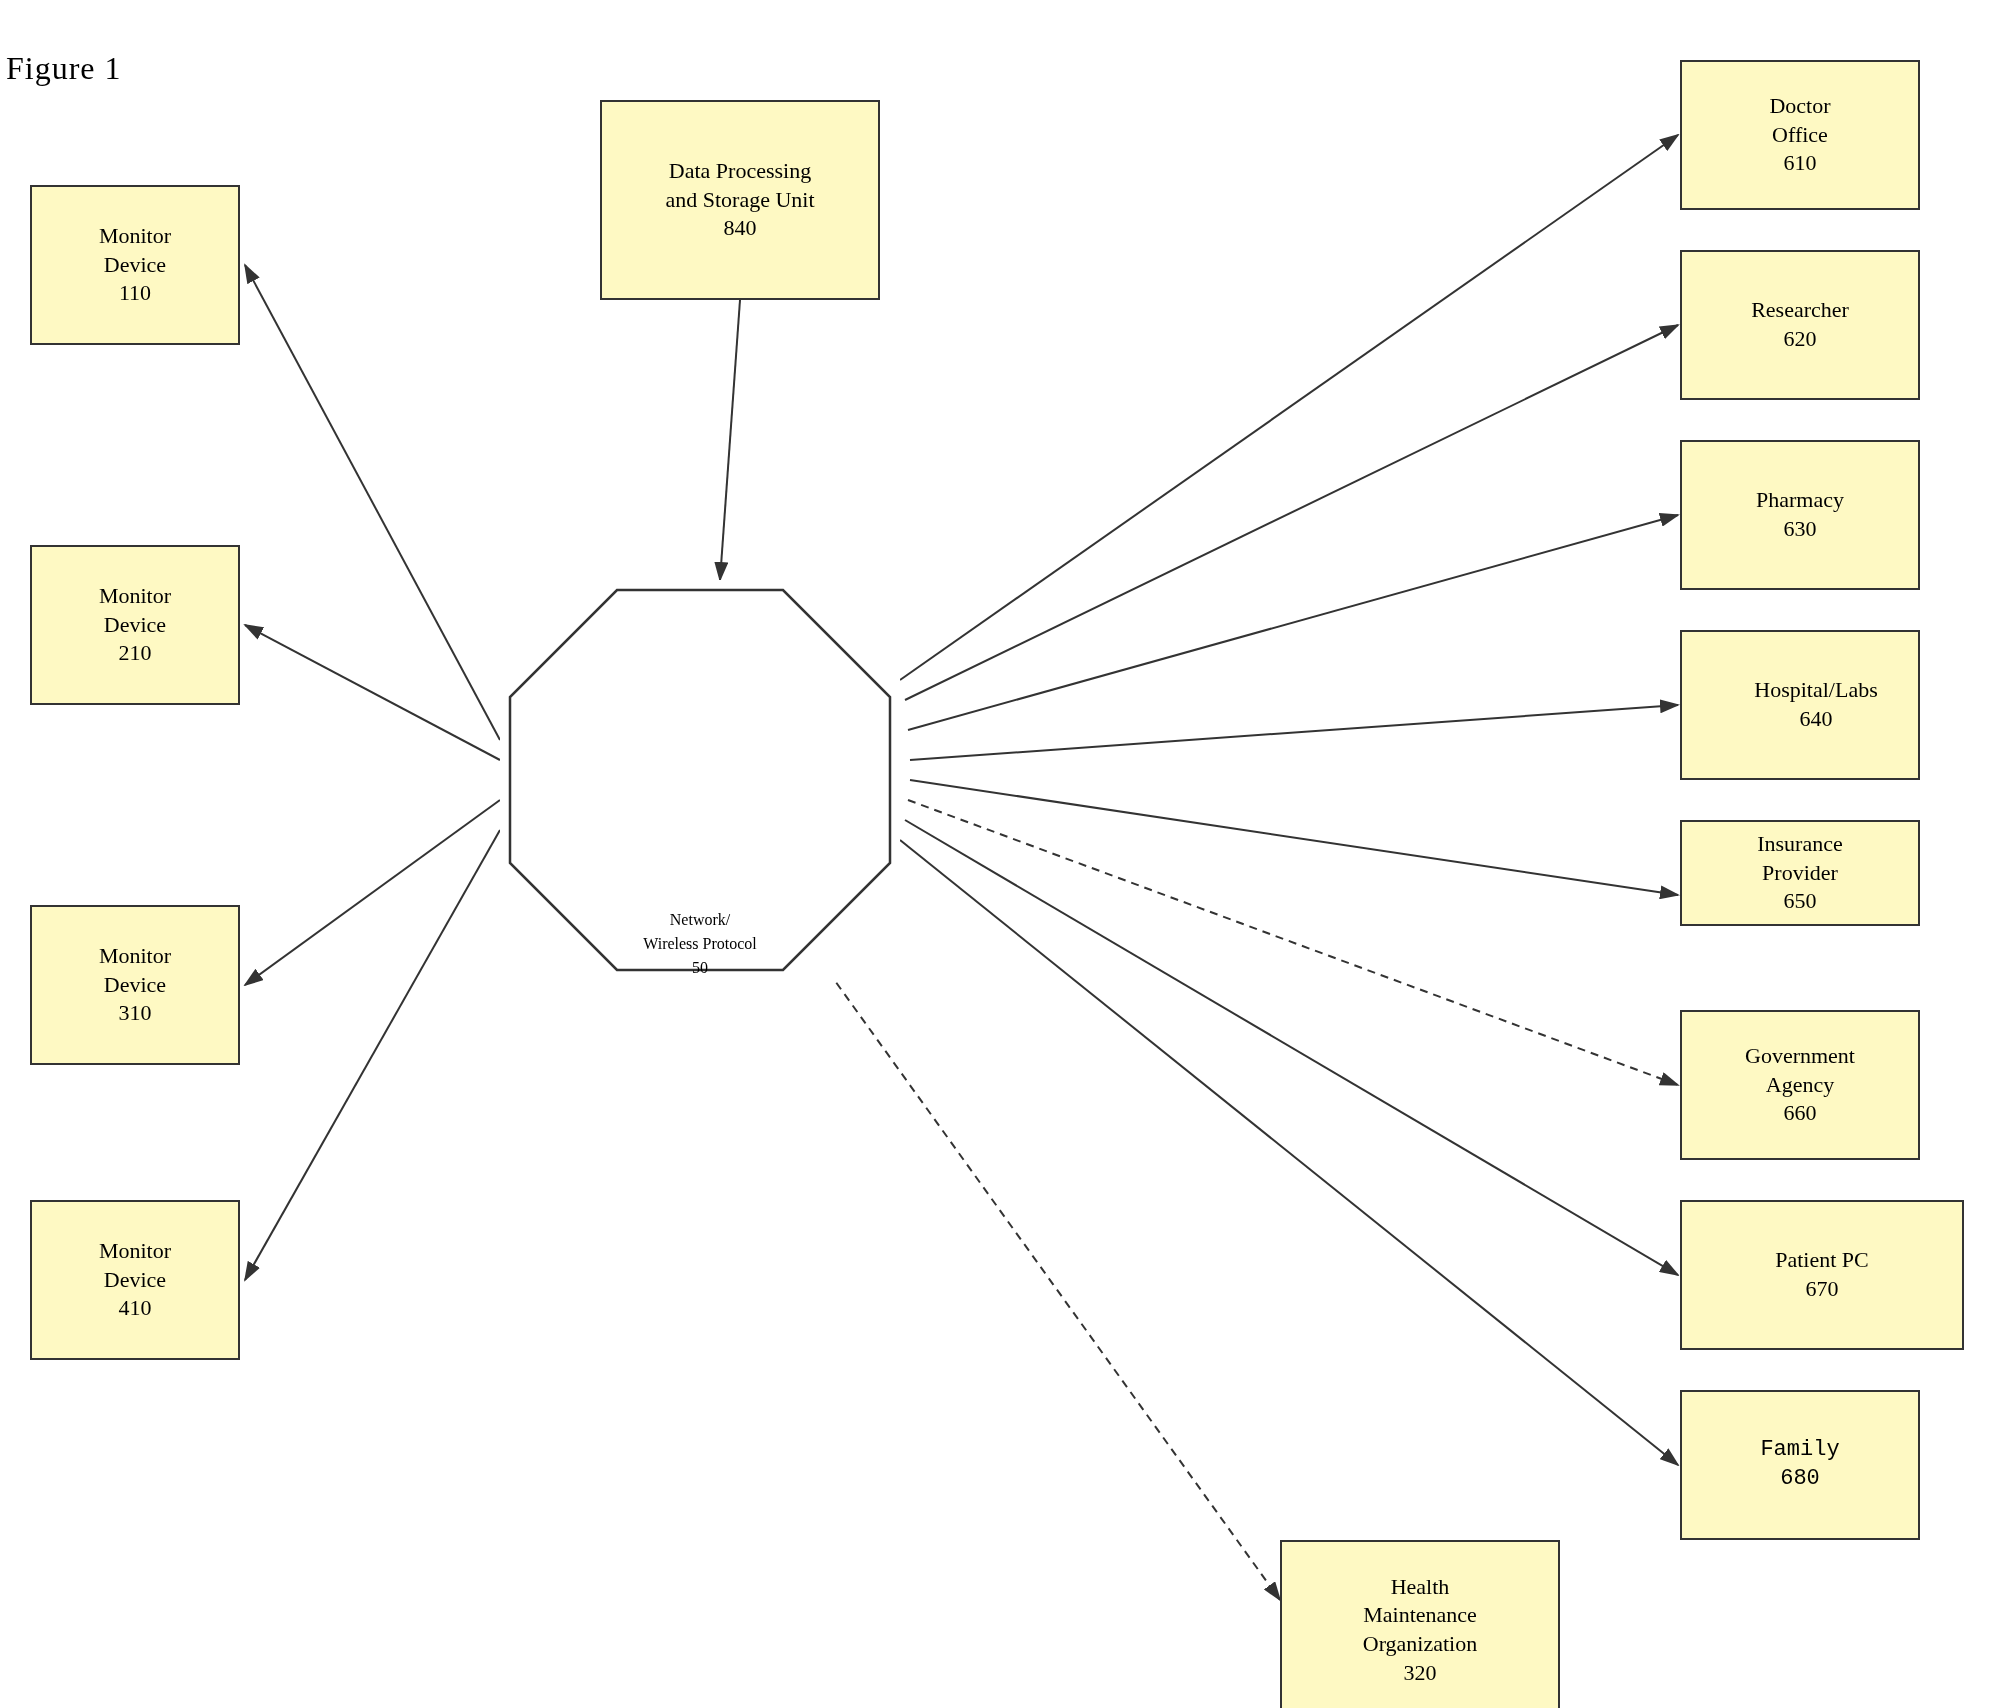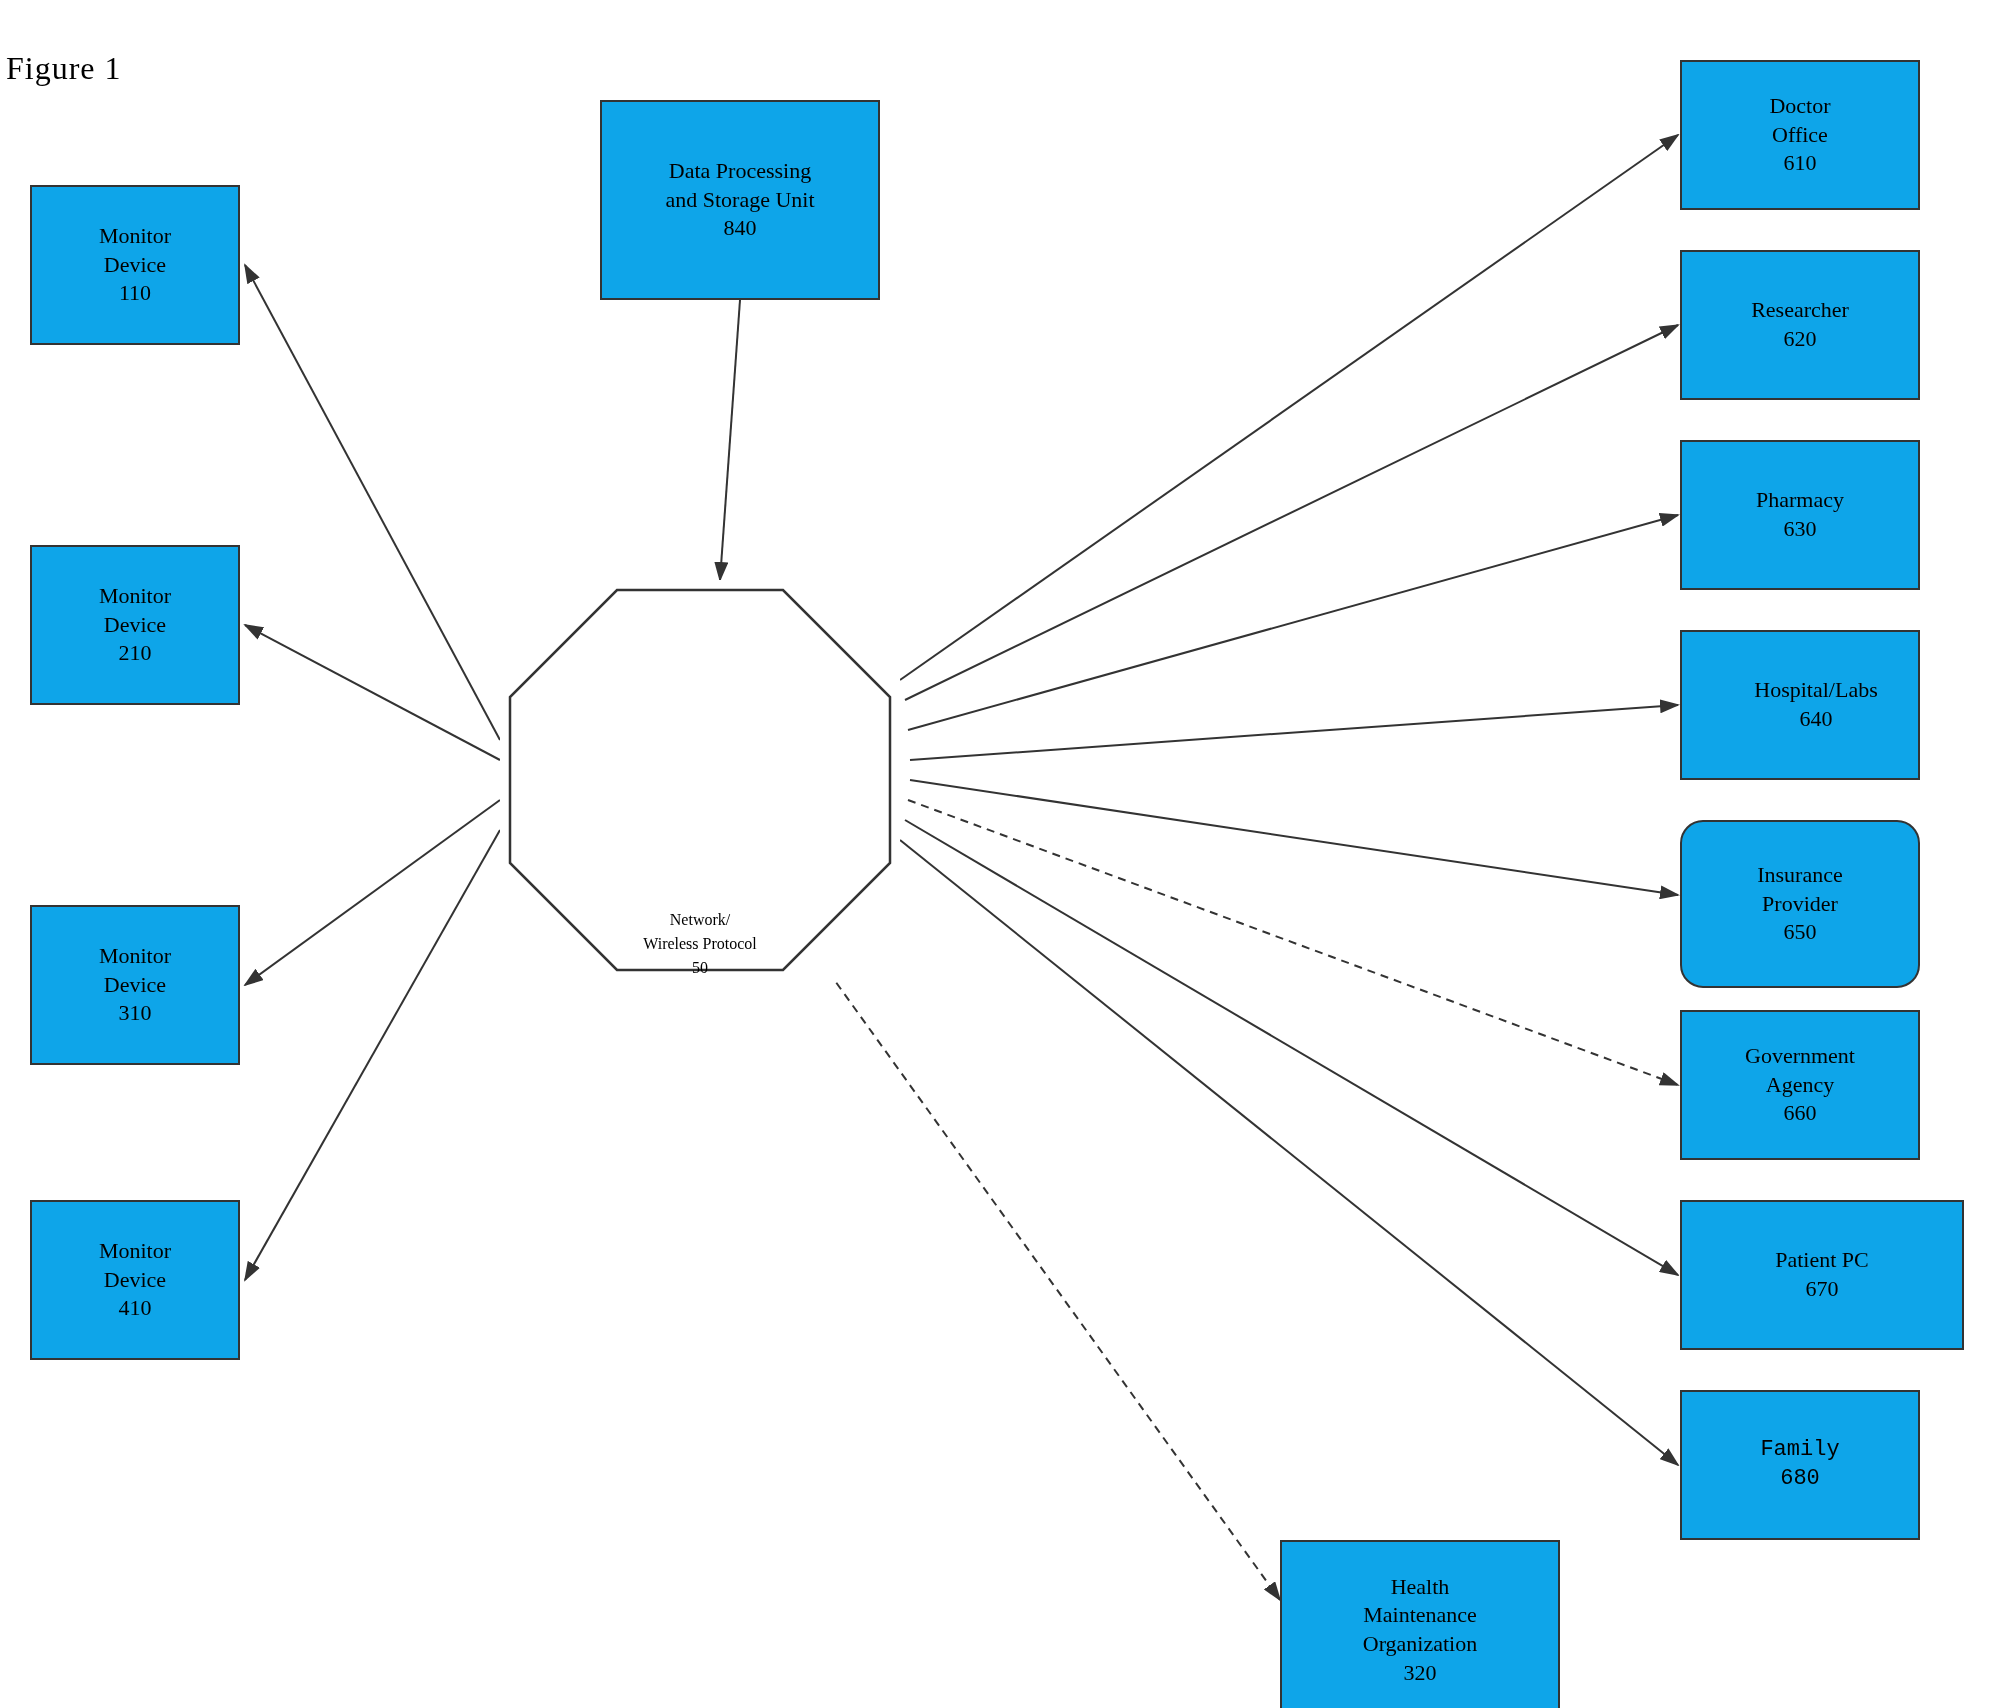--- a/index.html
+++ b/index.html
@@ -22,21 +22,21 @@
     .diagram-container {
       position: absolute;
       top: 0;
       left: 0;
       width: 1993px;
       height: 1708px;
     }
     .node-box {
       position: absolute;
       border: 2px solid #333;
-      background: #0ea5e9;
+      background: #fef9c3;
       text-align: center;
       display: flex;
       align-items: center;
       justify-content: center;
       font-size: 22px;
       line-height: 1.3;
     }
     .octagon {
       position: absolute;
       background: #fff;
@@ -163,21 +163,21 @@
   <div class="node-box" style="left:1680px;top:440px;width:240px;height:150px;">
     <span style="white-space:pre-line;">Pharmacy
 630</span>
   </div>
 
   <div class="node-box" style="left:1680px;top:630px;width:240px;height:150px;padding-left:32px;">
     <span style="white-space:pre-line;">Hospital/Labs
 640</span>
   </div>
 
-  <div class="node-box" style="left:1680px;top:820px;width:240px;height:168px;border-radius:23px;">
+  <div class="node-box" style="left:1680px;top:820px;width:240px;height:106px;">
     <span style="white-space:pre-line;">Insurance
 Provider
 650</span>
   </div>
 
   <div class="node-box" style="left:1680px;top:1010px;width:240px;height:150px;align-items:center;">
     <span style="white-space:pre-line;">Government
 Agency
 660</span>
   </div>

